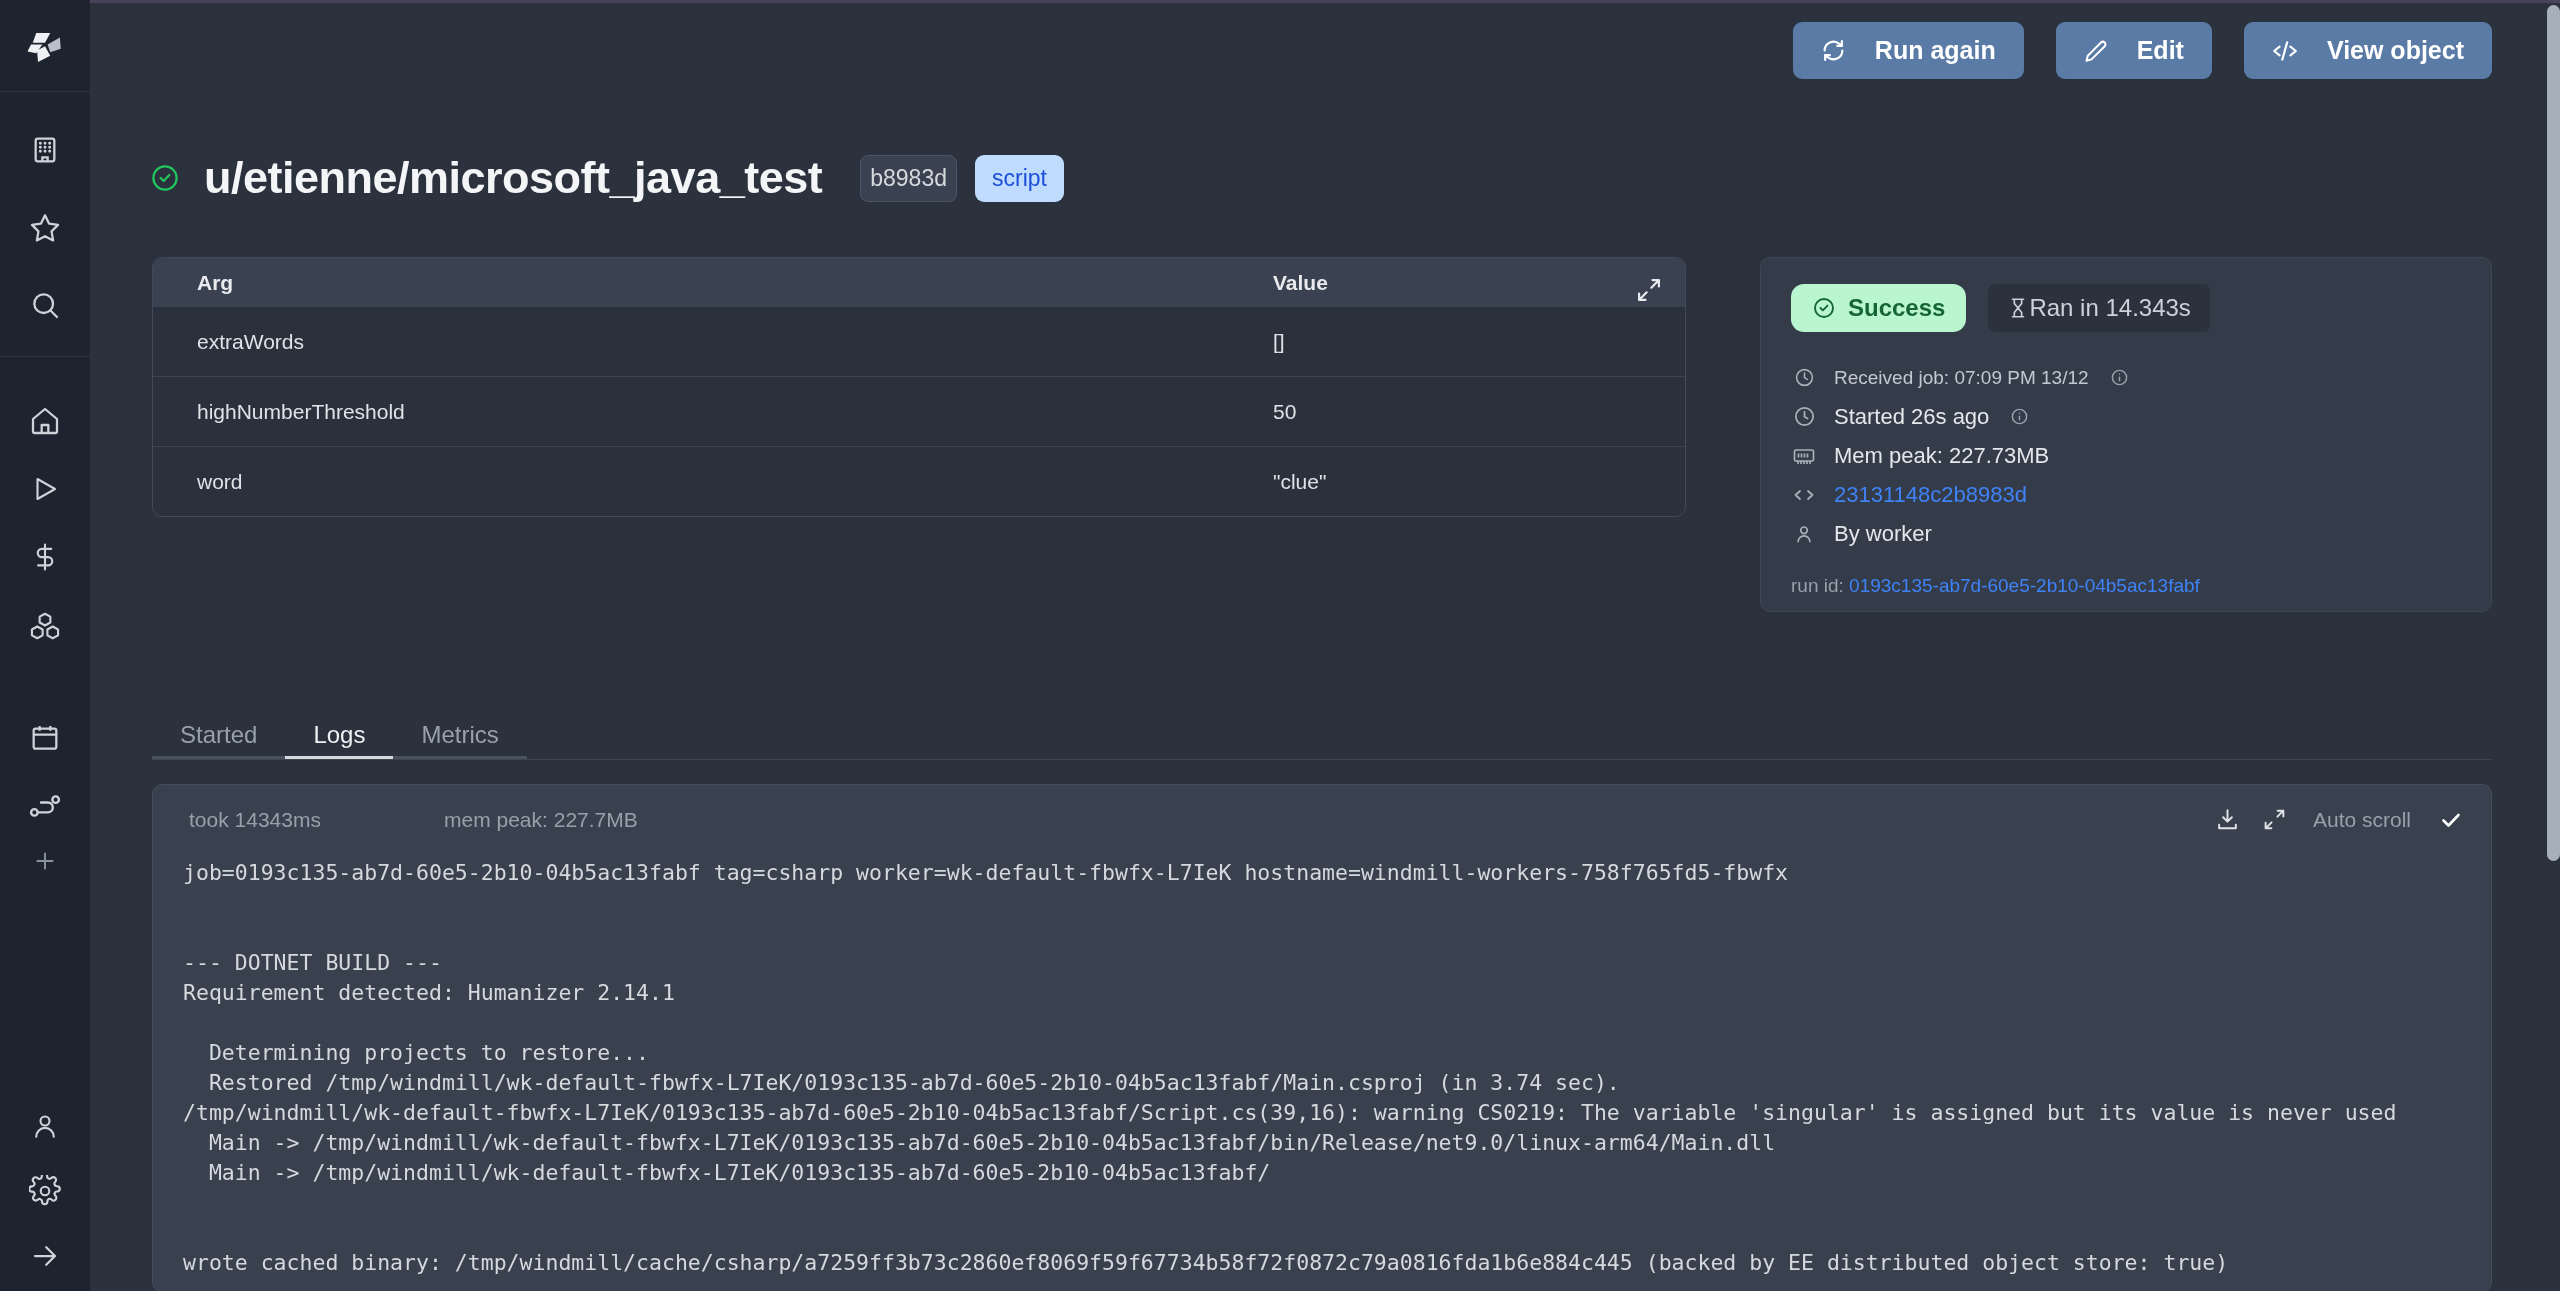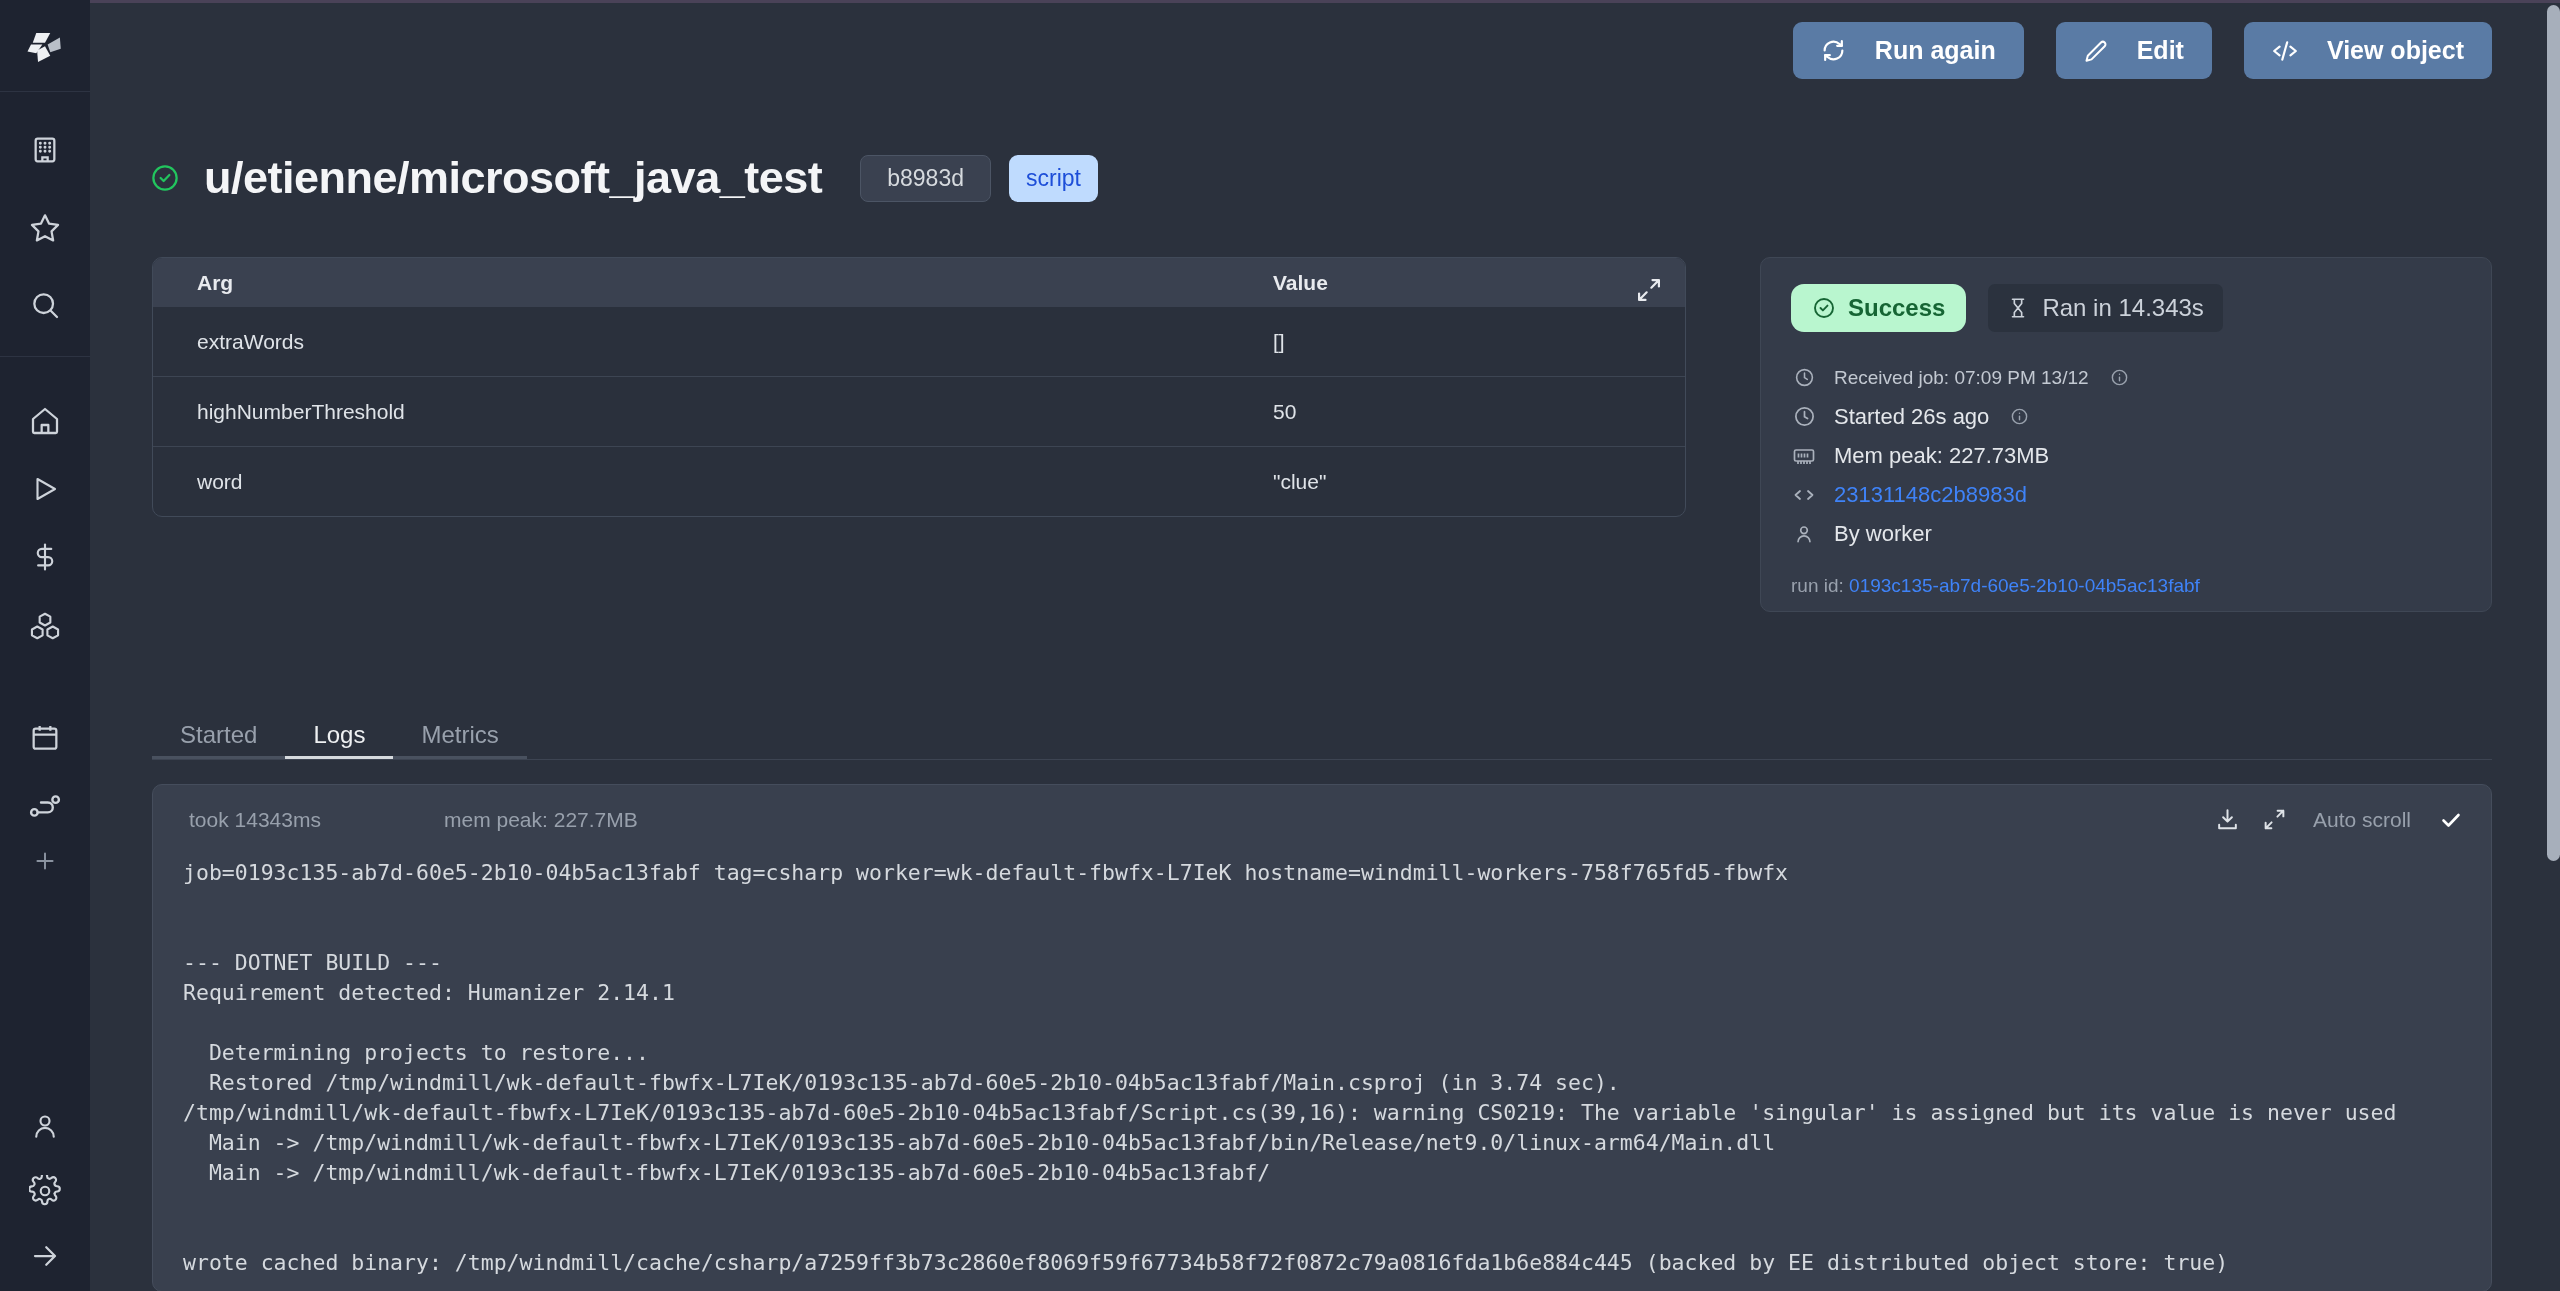--- a/index.html
+++ b/index.html
@@ -19,39 +19,39 @@
   .toolbar{position:absolute;top:22px;right:68px;display:flex;gap:32px;}
   .btn{display:flex;align-items:center;gap:29px;background:#5a7ba5;color:#ffffff;border:none;border-radius:9px;
        height:57px;padding:0 28px;font-size:25px;font-weight:700;font-family:"Liberation Sans",sans-serif;cursor:pointer;}
   .btn svg{display:block;}
 
   
   .title-row{position:absolute;top:152px;left:150px;display:flex;align-items:center;}
   .title-check{color:#22c55e;display:flex;margin-right:24px;}
   .page-title{font-size:45px;font-weight:700;color:#f4f5f7;letter-spacing:-0.5px;}
   .badge-hash{margin-left:38px;background:#3a4150;border:1px solid #4c5565;border-radius:8px;color:#d6dade;
-              font-size:23px;padding:9px 26px;}
+              font-size:23px;padding:9px 9px;}
   .badge-script{margin-left:18px;background:#bfdbfe;border-radius:9px;color:#1d4ed8;font-size:23px;font-weight:400;
                 padding:10px 17px;cursor:pointer;}
 
   
   .args-table{position:absolute;left:152px;top:257px;width:1532px;background:#2a303c;border:1px solid #414a59;
               border-radius:10px;overflow:hidden;}
   .args-head{position:relative;height:49px;background:#3a4150;display:flex;align-items:center;font-weight:700;font-size:21px;color:#e8eaee;}
   .col-arg{padding-left:44px;width:1076px;}
   .args-row{height:69px;display:flex;align-items:center;border-top:1px solid #3d4553;font-size:21px;color:#dfe3e8;}
   .expand-btn{position:absolute;right:22px;top:18px;color:#e8eaee;cursor:pointer;}
 
   
   .card{position:absolute;left:1760px;top:257px;width:732px;height:355px;box-sizing:border-box;
         background:#343b49;border:1px solid #3f4755;border-radius:10px;padding:26px 30px;}
   .card-top{display:flex;align-items:center;gap:22px;}
   .status-badge{display:flex;align-items:center;gap:12px;background:#b9f6cf;color:#166534;font-weight:700;font-size:24px;
                 height:48px;padding:0 21px;border-radius:13px;}
-  .duration-chip{display:flex;align-items:center;gap:13px;background:#2b323e;color:#ccd2da;font-size:24px;height:48px;
+  .duration-chip{display:flex;align-items:center;background:#2b323e;color:#ccd2da;font-size:24px;height:48px;
                  padding:0 19px;border-radius:7px;}
   .info-rows{margin-top:26px;display:flex;flex-direction:column;}
   .info-row{display:flex;align-items:center;gap:17px;color:#e4e7eb;font-size:22px;min-height:39px;}
   .info-row.small{font-size:19px;color:#c3c9d2;}
   .info-row .ric{color:#aab1bc;display:flex;width:26px;justify-content:center;}
   .info-ic{color:#9aa2ae;display:flex;margin-left:4px;}
   .link{color:#3f83f8;cursor:pointer;}
   .runid-row{margin-top:22px;font-size:19px;color:#99a1ad;}
 
   

